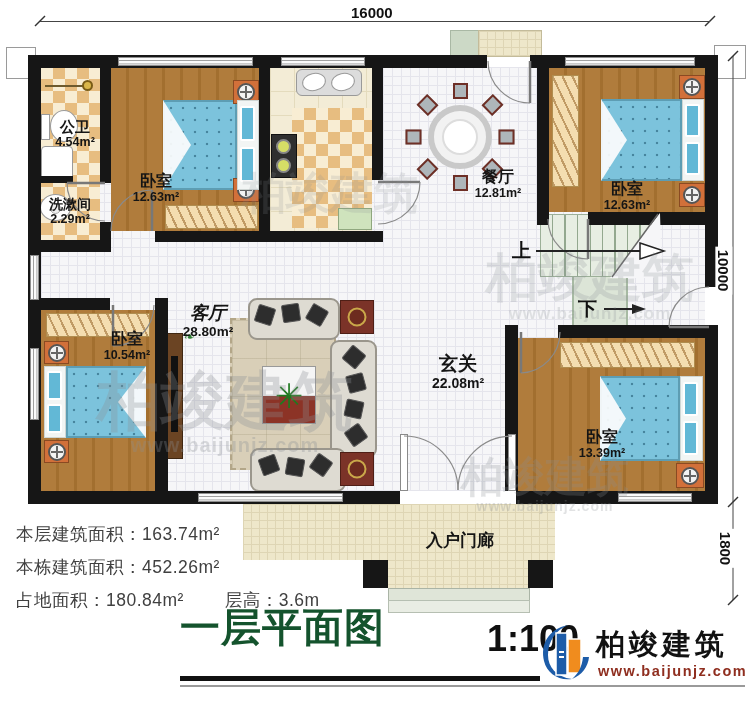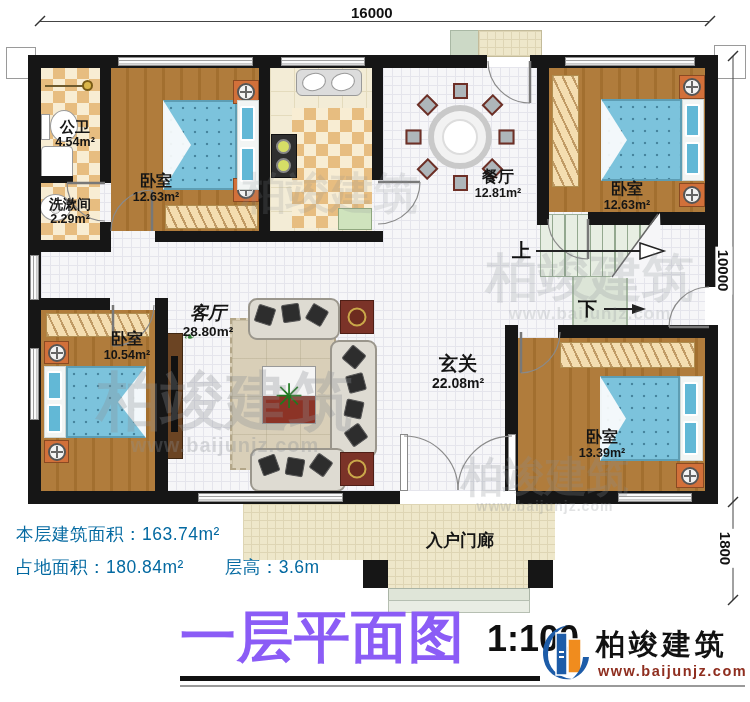--- a/index.html
+++ b/index.html
@@ -37,22 +37,22 @@
   .stairrun{background:#dce5d7;border-left:2px solid #a7baa3;border-right:2px solid #a7baa3;box-sizing:border-box;z-index:5;}
   
   .rlabel{z-index:50;text-align:center;color:#151515;line-height:1.15;}
   .rlabel .nm{font-weight:700;font-size:16px;}
   .rlabel .ar{font-weight:700;font-size:12.5px;text-align:center;}
   .dimtext{z-index:50;color:#111;font-weight:700;font-size:15px;background:#fff;padding:0 3px;}
   .stairword{z-index:50;color:#111;font-weight:700;font-size:19px;}
   .wm{z-index:45;color:#8a8f94;text-align:center;line-height:1.05;pointer-events:none;}
   .wm .b{font-weight:900;}
   .wm .u{font-weight:700;letter-spacing:1px;}
-  .statline{white-space:nowrap;font-size:17.5px;color:#0369a1;font-weight:500;letter-spacing:.5px;}
-  #title-text{font-weight:900;font-size:56px;color:#8b5cf6;letter-spacing:1px;z-index:50;}
+  .statline{white-space:nowrap;font-size:17.5px;color:#404040;font-weight:500;letter-spacing:.5px;}
+  #title-text{font-weight:900;font-size:40px;color:#14532d;letter-spacing:1px;z-index:50;}
   #title-scale{font-weight:700;font-size:36px;color:#101010;z-index:50;}
   .chair{position:absolute;width:15px;height:16px;background:#aeb6ba;border:2px solid #6e2f26;box-sizing:border-box;z-index:6;}
   svg.overlay{position:absolute;left:0;top:0;z-index:38;}
 </style>
 </head>
 <body>
 
 <div id="canvas">
 
   <div class="a" style="left:40px;top:21px;width:670px;height:1px;background:#444;z-index:49;"></div>
@@ -321,20 +321,23 @@
     <div class="ar">13.39m²</div>
   </div>
   <div class="a rlabel" style="left:395px;top:531px;width:130px;">
     <div class="nm" style="font-size:17px;">入户门廊</div>
   </div>
 
   <div class="a" style="left:16px;top:522px;z-index:50;">
     <div class="statline" style="margin-bottom:9px;">
       <span>本层建筑面积：</span><span>163.74m²</span>
     </div>
+    <div class="statline" style="margin-bottom:9px;">
+      <span>本栋建筑面积：</span><span>452.26m²</span>
+    </div>
     <div class="statline">
       <span>占地面积：</span><span>180.84m²</span>
       <span style="display:inline-block;width:30px;"></span>
       <span>层高：</span><span>3.6m</span>
     </div>
   </div>
 
   <div class="a" id="title-text" style="left:180px;top:600px;">一层平面图</div>
   <div class="a" id="title-scale" style="left:487px;top:618px;">1:100</div>
   <div class="a" style="left:180px;top:676px;width:360px;height:5px;background:#111;z-index:50;"></div>

